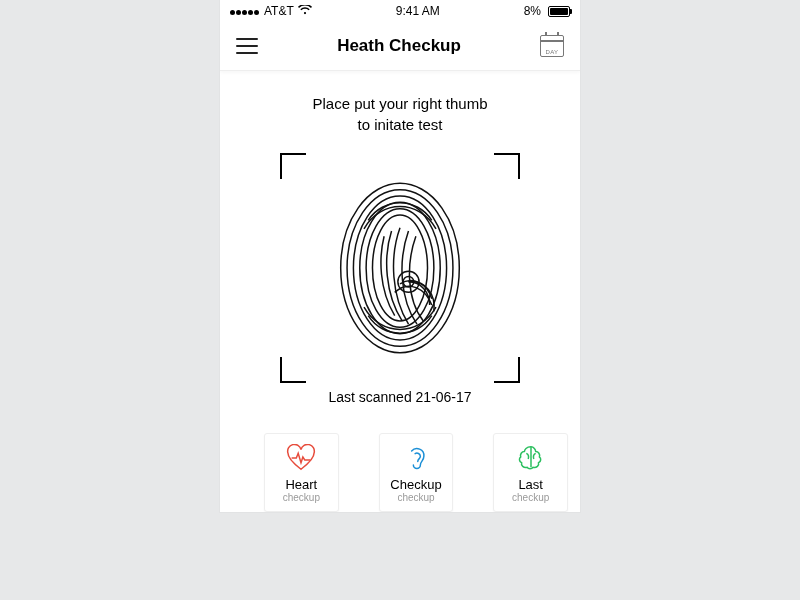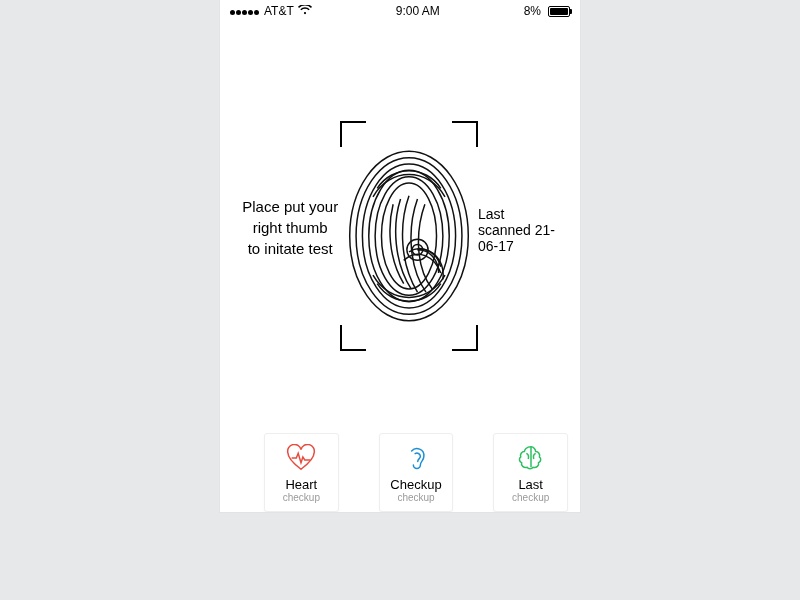--- a/index.html
+++ b/index.html
@@ -18,21 +18,21 @@
   .header{height:48px;display:flex;align-items:center;justify-content:space-between;padding:0 16px;border-bottom:1px solid #eee;box-shadow:0 2px 3px rgba(0,0,0,.03);}
   .hamburger{width:22px;height:16px;display:flex;flex-direction:column;justify-content:space-between;cursor:pointer;}
   .hamburger span{height:2px;background:#222;border-radius:1px;}
   .title{font-weight:700;font-size:17px;color:#000;}
   .cal{width:22px;height:20px;border:1.5px solid #777;border-radius:2px;position:relative;cursor:pointer;}
   .cal:before{content:"";position:absolute;left:0;right:0;top:4px;height:1.5px;background:#777;}
   .cal .t{position:absolute;top:-4px;width:2px;height:4px;background:#777;}
   .cal .t.l{left:4px;} .cal .t.r{right:4px;}
   .cal .day{position:absolute;bottom:1px;left:0;right:0;text-align:center;font-size:6px;color:#777;letter-spacing:.3px;}
   
-  .main{flex:1;display:flex;flex-direction:row;align-items:center;padding:22px 20px 12px;}
+  .main{flex:1;display:flex;flex-direction:column;align-items:center;padding:22px 20px 12px;}
   .instr{font-size:15px;color:#000;text-align:center;line-height:1.4;white-space:pre-line;}
   .scanbox{margin-top:18px;width:240px;height:230px;position:relative;display:flex;align-items:center;justify-content:center;}
   .corner{position:absolute;width:24px;height:24px;border:2px solid #000;}
   .corner.tl{top:0;left:0;border-right:none;border-bottom:none;}
   .corner.tr{top:0;right:0;border-left:none;border-bottom:none;}
   .corner.bl{bottom:0;left:0;border-right:none;border-top:none;}
   .corner.br{bottom:0;right:0;border-left:none;border-top:none;}
   .finger{width:130px;height:180px;}
   .last{margin-top:6px;font-size:14px;color:#000;}
   
@@ -50,31 +50,44 @@
   <div class="status">
     <div class="left">
       <span class="dots"><span></span><span></span><span></span><span></span><span></span></span>
       <span>AT&amp;T</span>
       <span class="wifi">
         <svg width="14" height="10" viewBox="0 0 14 10">
             <path d="M7 9.2a1.1 1.1 0 1 0 0-2.2 1.1 1.1 0 0 0 0 2.2zM3.4 5.3a5.2 5.2 0 0 1 7.2 0l1.1-1.1a6.8 6.8 0 0 0-9.4 0l1.1 1.1zM1 2.9a8.6 8.6 0 0 1 12 0L14 1.8a10.2 10.2 0 0 0-14 0L1 2.9z" fill="#000"></path>
           </svg>
       </span>
     </div>
-    <div>9:00 AM</div>
+    <div>9:41 AM</div>
     <div class="right">
       <span>8%</span>
       <span class="batt">
           <span class="body">
             <span class="fill"></span>
           </span>
         </span>
     </div>
   </div>
 
+  <div class="header">
+    <div class="hamburger">
+        <span></span>
+        <span></span>
+        <span></span>
+      </div>
+    <div class="title">Heath Checkup</div>
+    <div class="cal">
+      <span class="t l"></span>
+        <span class="t r"></span>
+      <span class="day">DAY</span>
+    </div>
+  </div>
 
   <div class="main">
     <div class="instr">Place put your right thumb
 to initate test</div>
 
     <div class="scanbox">
       <span class="corner tl"></span>
       <span class="corner tr"></span>
       <span class="corner bl"></span>
       <span class="corner br"></span>

